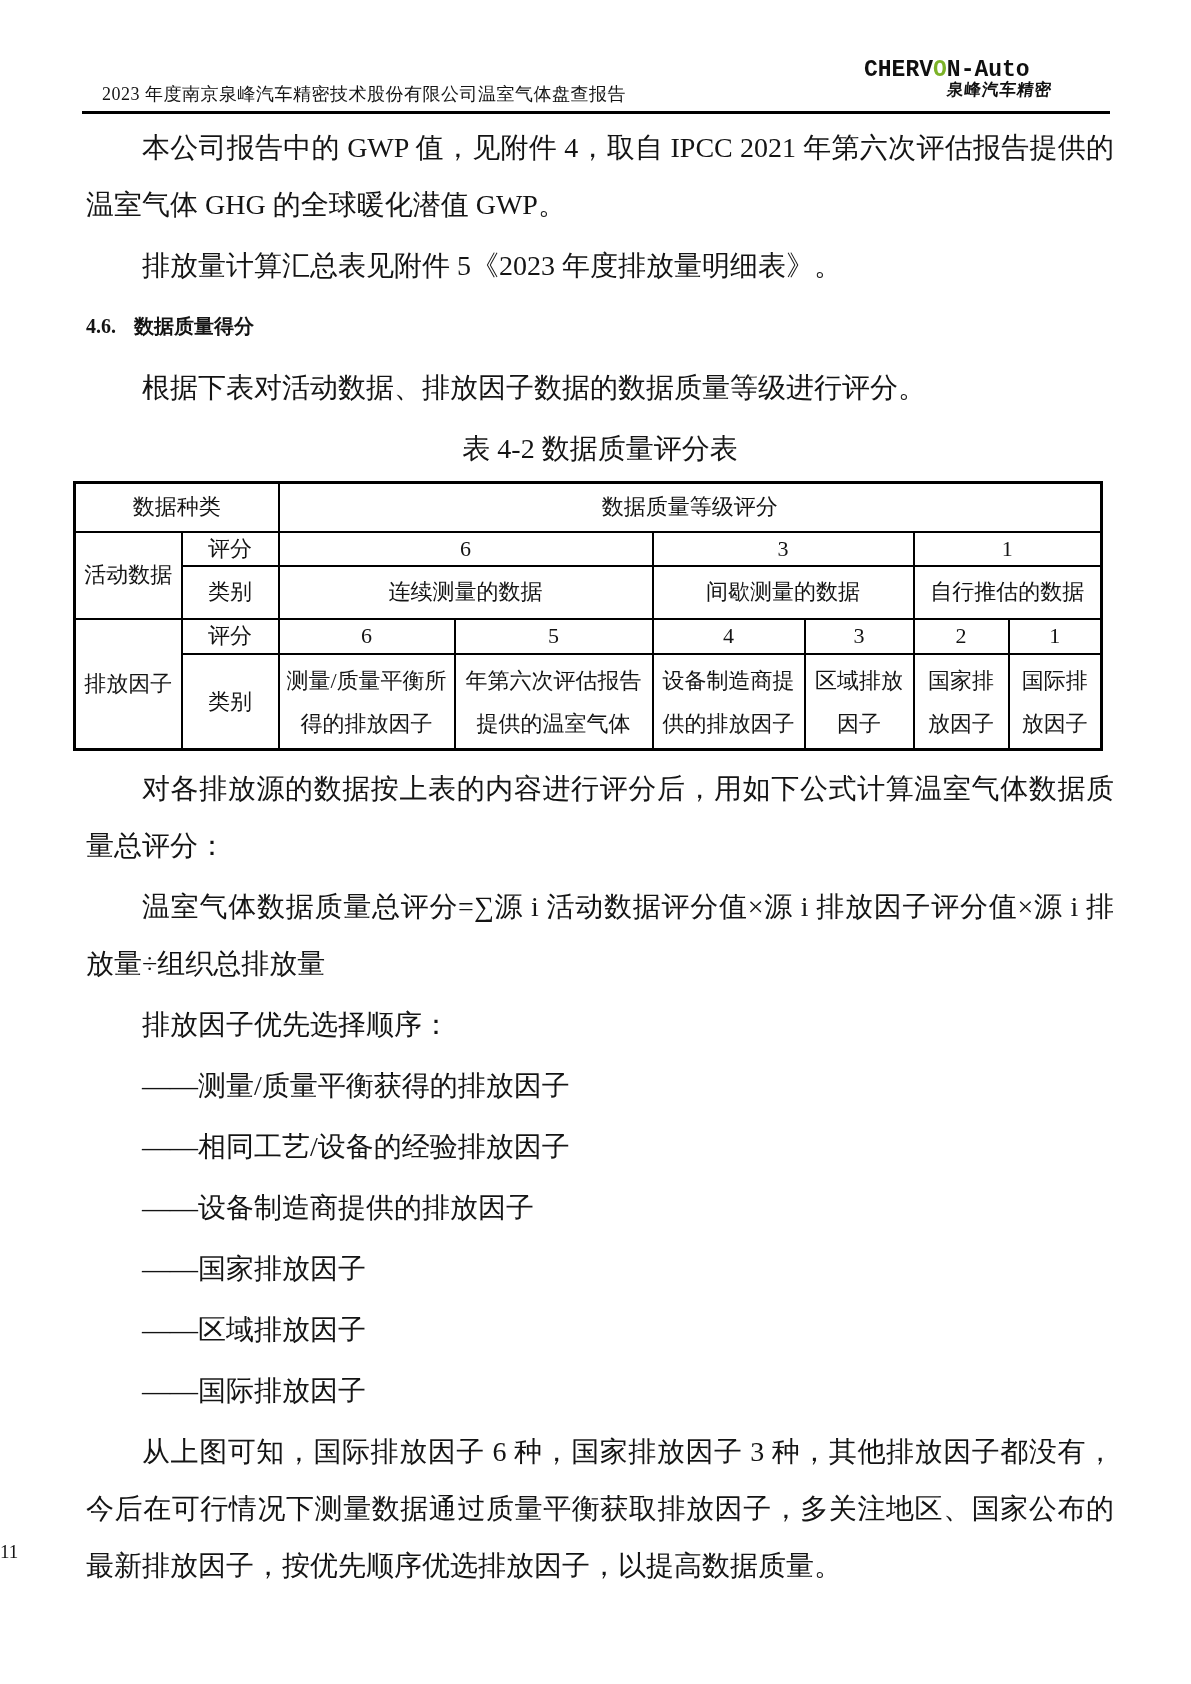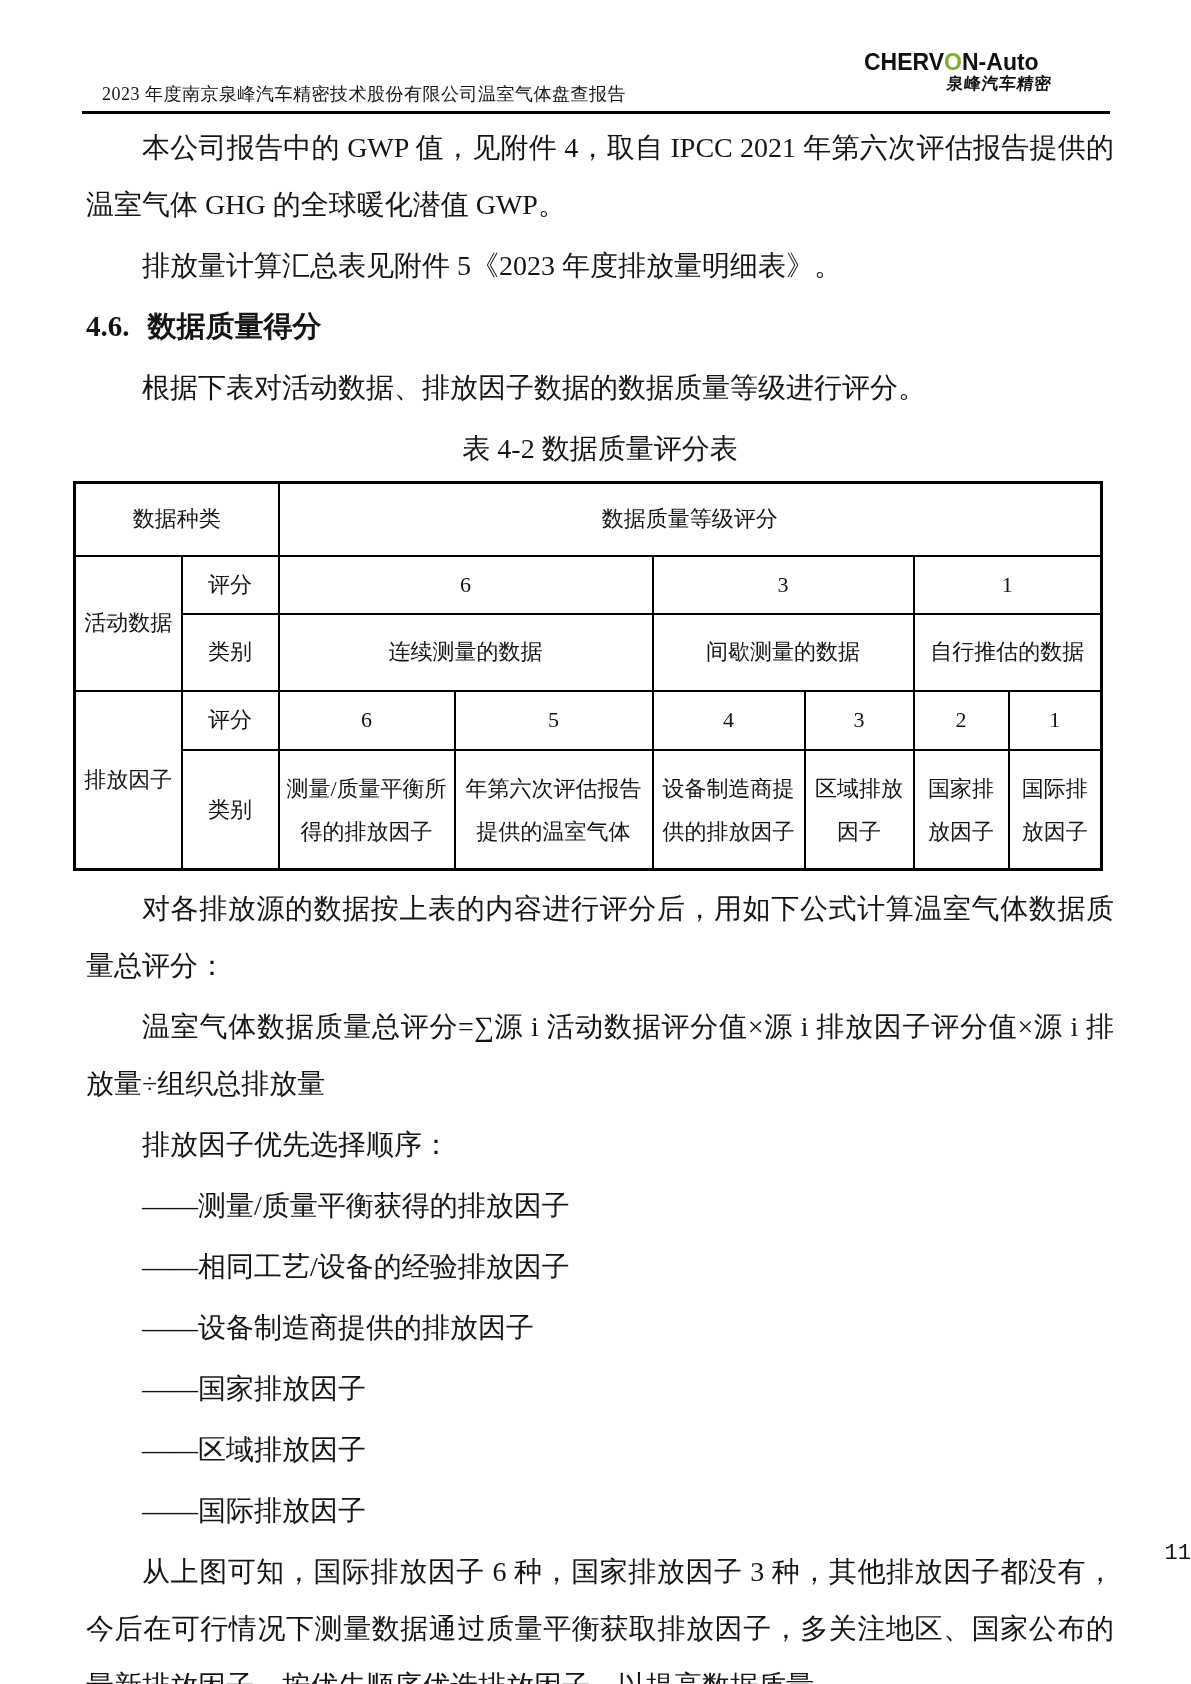--- a/index.html
+++ b/index.html
@@ -18,22 +18,22 @@
     position:absolute; left:82px; top:82px;
     font-size:18px; letter-spacing:0.5px;
     white-space:nowrap;
     margin-left:20px;
   }
   .header-rule {
     position:absolute; left:82px; top:111px;
     width:1028px; height:3px; background:#000;
   }
   .logo {
-    position:absolute; left:864px; top:50px; width:188px;
-    font-family:Liberation Sans, sans-serif;
+    position:absolute; left:864px; top:58px; width:188px;
+    font-family:Liberation Mono, monospace;
     text-align:left;
   }
   .logo-brand {
     font-weight:900; font-size:23px; line-height:24px;
     letter-spacing:0px; white-space:nowrap; color:#101010;
   }
   .logo-brand .green-o { color:#7cb228; }
   .logo-sub {
     font-weight:700; font-size:16.5px; line-height:18px;
     text-align:right; letter-spacing:1px;
@@ -42,52 +42,52 @@
 
   
   .content {
     position:absolute; left:82px; top:115px; width:1036px;
     font-size:28px; line-height:57px;
     text-align:justify;
   }
   .content p { margin:4px; }
   .indent { text-indent:56px; }
   .sec-heading {
-    font-weight:bold; font-size:29px; text-align:left;
+    font-weight:bold; font-size:20px; text-align:left;
   }
   .sec-heading .sec-num { margin-right:18px; }
   .tbl-caption { text-align:center; text-indent:0; }
 
   
   table.score {
     border-collapse:collapse;
     table-layout:fixed;
     width:1027px; margin-left:-9px;
     font-size:22px; line-height:1.4;
     text-align:center;
     border:3px solid #000;
   }
   table.score td {
     border:2px solid #000;
-    padding:12px 4px;
+    padding:0 4px;
     vertical-align:middle;
     overflow:hidden;
   }
   tr.r1 td { height:47px; }
   tr.r2 td { height:32px; }
   tr.r3 td { height:51px; }
   tr.r4 td { height:33px; }
   tr.r5 td { height:93px; line-height:43px; }
 
   .after-table { margin-top:9px !important; }
 
   
   .page-number {
     position:absolute; left:0; top:1541px; width:100%;
-    text-align:right; font-size:22px;font-family:Liberation Mono, monospace;
+    text-align:left; font-size:19px;
   }
 </style>
 </head>
 <body>
 
 <div class="page">
 
   <div class="header-title">2023 年度南京泉峰汽车精密技术股份有限公司温室气体盘查报告</div>
 
   <div class="logo">

